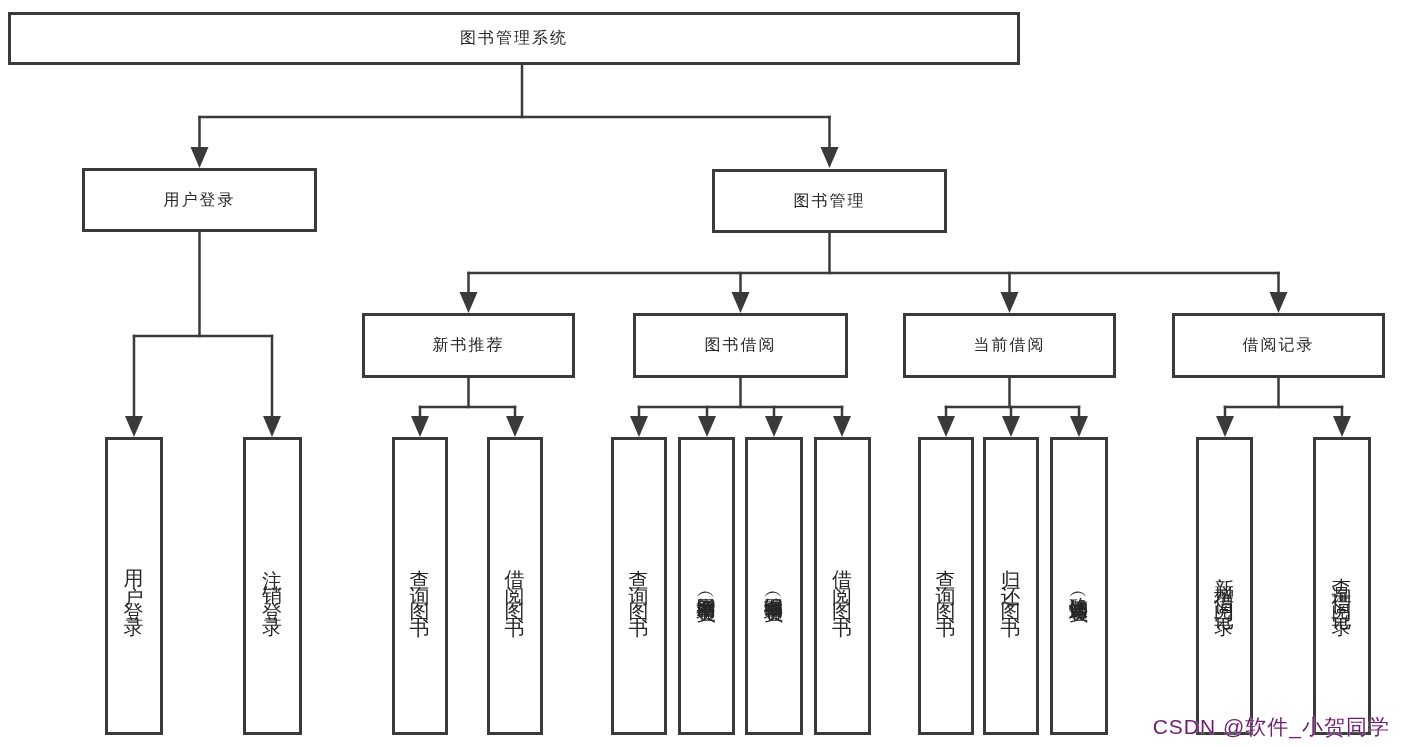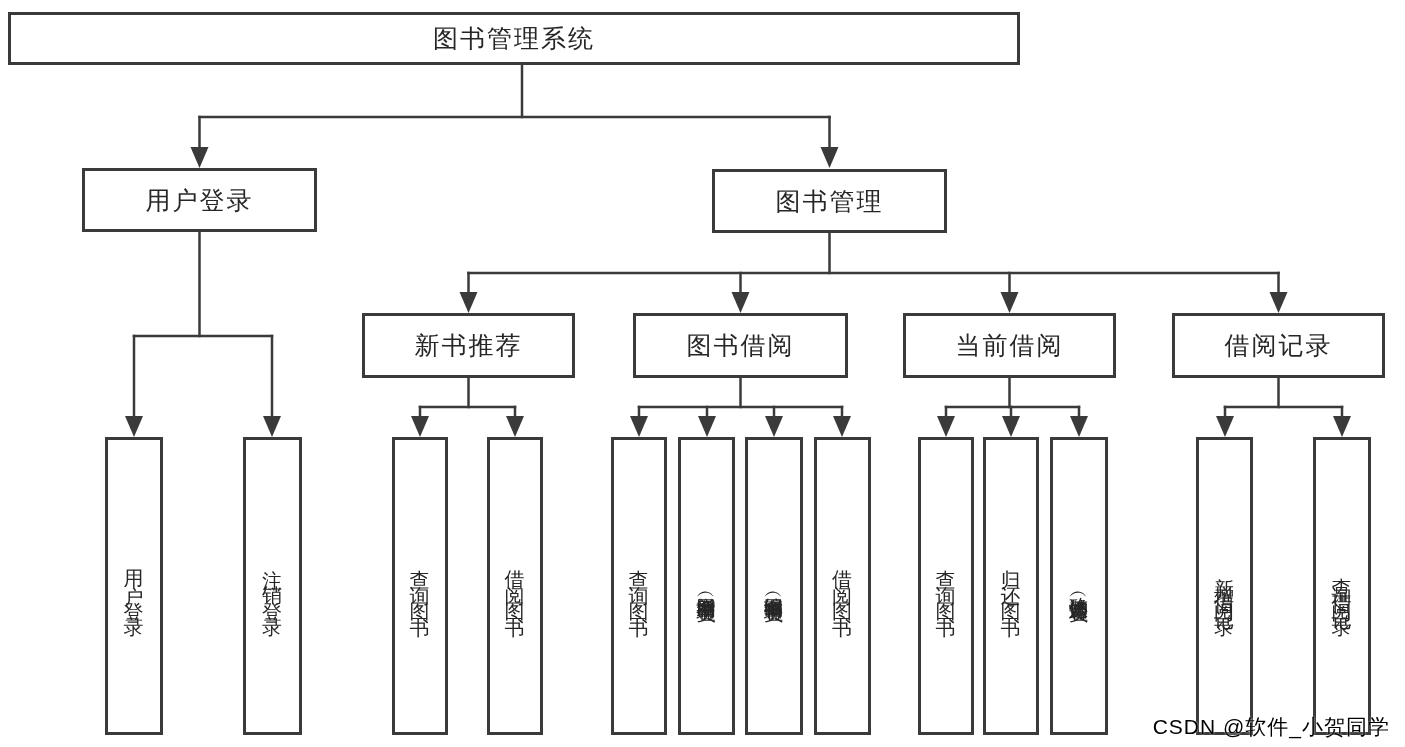--- a/index.html
+++ b/index.html
@@ -4,34 +4,34 @@
 <style>
   html,body{margin:0;padding:0;background:#ffffff;}
   #canvas{
     position:relative;width:1405px;height:747px;background:#ffffff;overflow:hidden;
     font-family:"Liberation Sans","DejaVu Sans",sans-serif;color:#262626;
   }
   #wires{position:absolute;left:0;top:0;width:1405px;height:747px;}
   .hnode{
     position:absolute;box-sizing:border-box;background:#ffffff;
     border:3px solid #3a3a3a;display:flex;align-items:center;justify-content:center;
-    font-size:25px;letter-spacing:2px;white-space:nowrap;z-index:2;
+    font-size:16px;letter-spacing:2px;white-space:nowrap;z-index:2;
   }
   .vnode{
     position:absolute;box-sizing:border-box;background:#ffffff;
     border:3px solid #3a3a3a;top:437px;height:298px;
     display:flex;align-items:center;justify-content:center;
     writing-mode:vertical-rl;text-orientation:upright;
     font-size:20px;line-height:1;z-index:2;
   }
   .sp-wide{letter-spacing:16px;}
   .sp-mid{letter-spacing:8px;}
   .sp-tight{letter-spacing:1px;font-size:19px;}
   .watermark{
-    position:absolute;right:15px;bottom:6px;font-size:21px;color:#000000;
+    position:absolute;right:15px;bottom:6px;font-size:21px;color:#701a75;
     letter-spacing:1px;white-space:nowrap;z-index:3;
     text-shadow:0 0 2px #ffffff;
     margin-left:32px;
   }
 </style>
 </head>
 <body>
 
 <div id="canvas">
 

